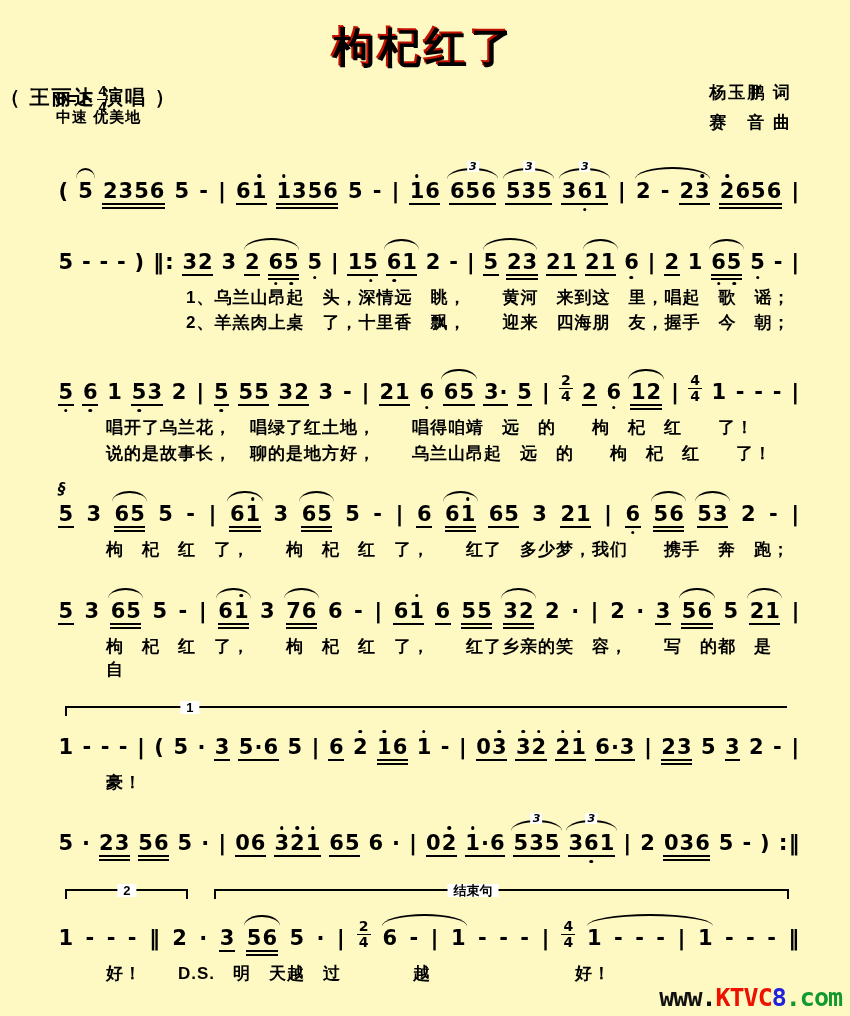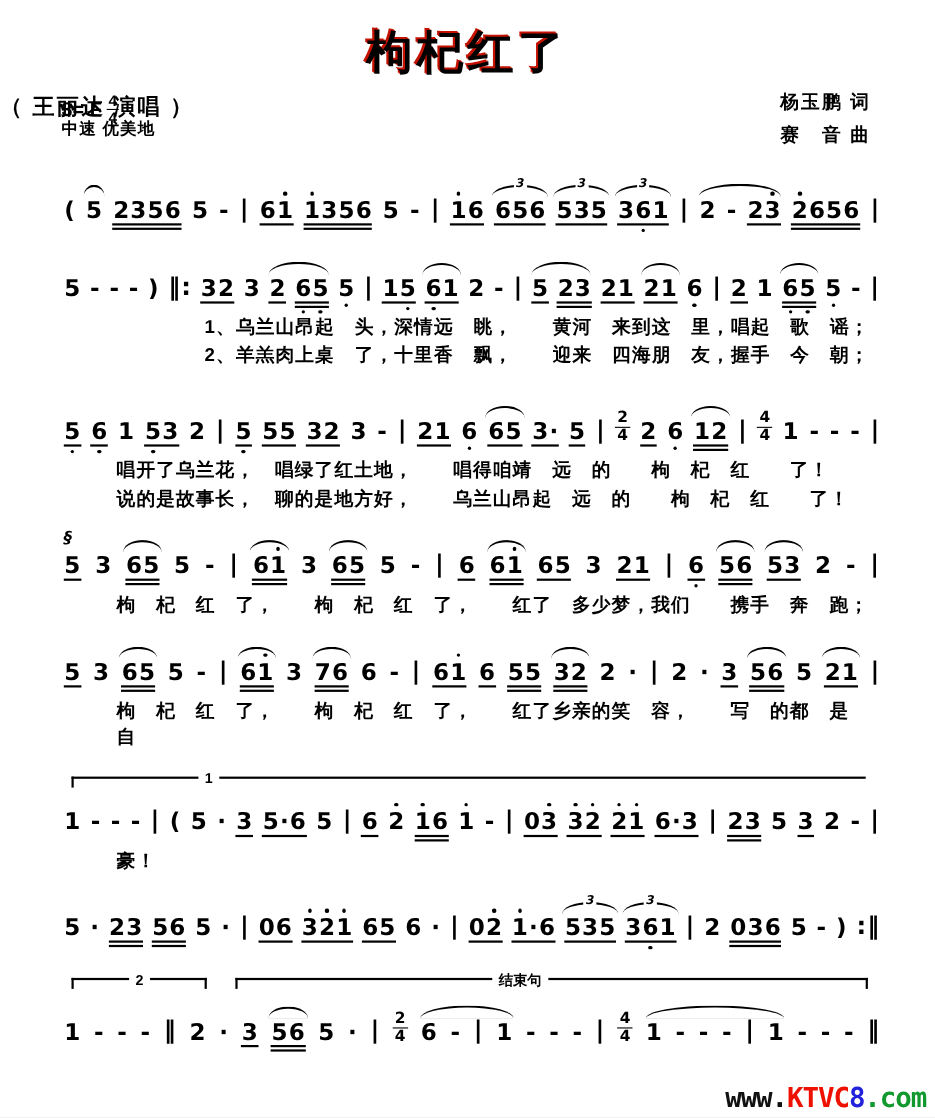--- a/index.html
+++ b/index.html
@@ -1,16 +1,16 @@
 <!DOCTYPE html>
 <html><head>
 <meta charset="utf-8">
 <style>
   html,body{margin:0;padding:0;background:#e8e8e8;}
-  .page{width:850px;height:1016px;background:#ffffff;position:relative;overflow:hidden;
+  .page{width:850px;height:1016px;background:#fef9c3;position:relative;overflow:hidden;
         font-family:"Liberation Sans","DejaVu Sans",sans-serif;color:#000;}
   
   .header{position:relative;height:142px;}
   .title{margin:0;padding-top:20px;text-align:center;font-size:42px;font-weight:bold;
          letter-spacing:4px;text-shadow:-2px -2px 0 #c41200,-1px -1px 0 #c41200;}
   .subtitle{text-align:left;font-size:20px;font-weight:bold;margin-top:8px;letter-spacing:2px;}
   .credits{position:absolute;top:78px;right:58px;font-size:17px;font-weight:bold;
            text-align:left;line-height:1.75;letter-spacing:2px;}
   .keyblock{position:absolute;left:56px;top:84px;font-size:18px;font-weight:bold;display:flex;align-items:center;gap:4px;}
   .tempo{position:absolute;left:56px;top:108px;font-size:15px;font-weight:bold;letter-spacing:1px;}
@@ -344,17 +344,18 @@
           <span class="tok"><span class="ch">-</span></span>
           <span class="tok bar"><span class="ch">|</span></span>
           <span class="tok"><span class="ch">1</span></span>
           <span class="tok"><span class="ch">-</span></span>
           <span class="tok"><span class="ch">-</span></span>
           <span class="tok"><span class="ch">-</span></span>
           <span class="tok bar"><span class="ch">‖</span></span>
           <i class="tie" style="left: 324px; width: 85px; top: 15px;"></i>
           <i class="tie" style="left: 529px; width: 126px; top: 15px;"></i>
         </div>
+        <div class="lyr">好！　　D.S.　明　天越　过　　　　越　　　　　　　　好！</div>
       </div>
     </div>
 
   <div class="watermark"><span class="wmpart" style="color: rgb(17, 17, 17);">www.</span><span class="wmpart" style="color: rgb(238, 17, 0);">KTVC</span><span class="wmpart" style="color: rgb(34, 34, 221);">8</span><span class="wmpart" style="color: rgb(17, 153, 46);">.com</span></div>
 </div>
 
 </body></html>

